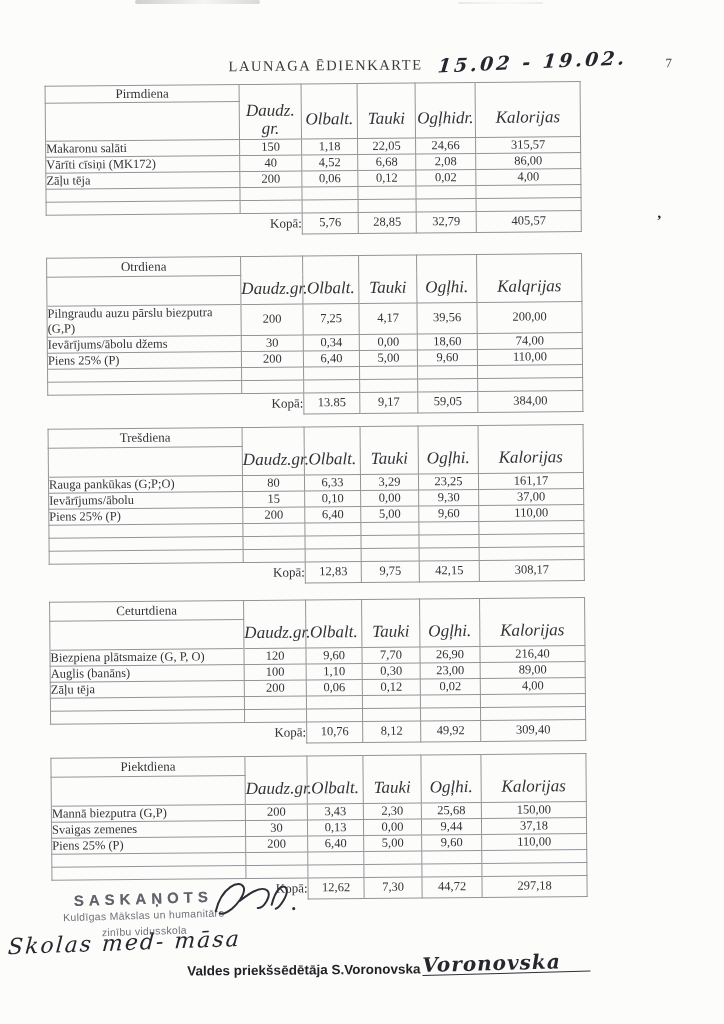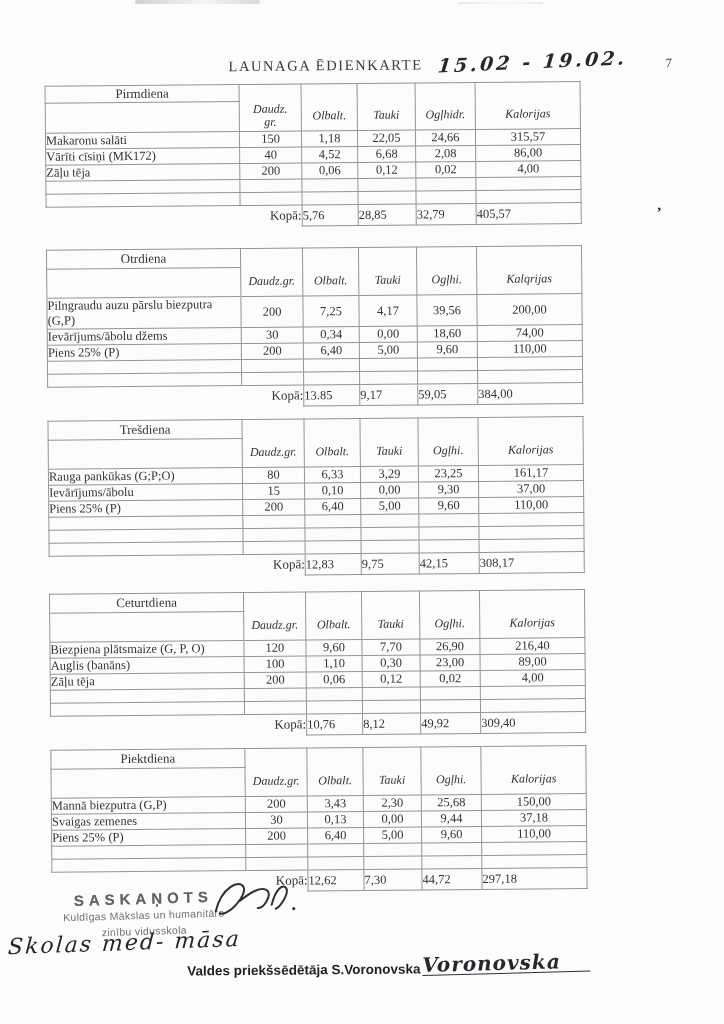--- a/index.html
+++ b/index.html
@@ -38,29 +38,29 @@
   .menu-table td,.menu-table th{vertical-align:middle;font-weight:normal;padding:0;}
   .c-name{width:194px;}.c-daudz{width:62px;}.c-olb{width:56px;}
   .c-tauki{width:58px;}.c-ogl{width:60px;}.c-kal{width:105px;}
   .day-row{height:19px;}
   .first .day-row{height:13px;}
   .day-cell{border:1px solid var(--ln);text-align:center;font-size:13px;}
   .strip{border:1px solid var(--ln);border-bottom:0;}
   .cols-row{height:29px;}
   .first .cols-row{height:30px;}
   .spacer-cell{border-left:1px solid var(--ln);border-right:1px solid var(--ln);border-top:0;border-bottom:0;}
-  .col-h{border:1px solid var(--ln);border-top:0;font-style:italic;font-size:12px;
+  .col-h{border:1px solid var(--ln);border-top:0;font-style:italic;font-size:17px;
          white-space:pre-line;line-height:1.1;text-align:center;}
   .food-row td{border:1px solid var(--ln);font-size:12.5px;height:15px;}
   .name-cell{text-align:left;padding:0 4px;}
   .num-cell{text-align:center;}
   .empty-row td{border:1px solid var(--ln);height:12px;}
   .total-row{height:21px;}
   .total-label-cell{border:0;text-align:right;padding-right:8px;font-size:13px;}
-  .total-val{border:1px solid var(--ln);font-size:12.5px;}
+  .total-val{border:1px solid var(--ln);text-align:center;font-size:12.5px;}
   .ink-dot{position:absolute;right:-16px;bottom:2px;font-size:15px;font-weight:bold;color:var(--hand);}
 
   
   .footer{position:absolute;top:870px;left:0;width:724px;height:150px;}
   .stamp{position:absolute;top:18px;left:40px;width:200px;text-align:center;
          font-family:"Liberation Sans",sans-serif;color:var(--stamp);transform:rotate(-1.2deg);}
   .stamp-title{font-size:15px;font-weight:bold;letter-spacing:5px;text-shadow:0 0 .6px rgba(99,99,108,.7);}
   .stamp-sub{font-size:10.5px;letter-spacing:.3px;color:#72727a;margin-top:2px;line-height:1.3;}
   .scribble{position:absolute;top:4px;left:206px;}
   .hand-role{position:absolute;top:58px;left:4px;font-size:22px;letter-spacing:2px;

